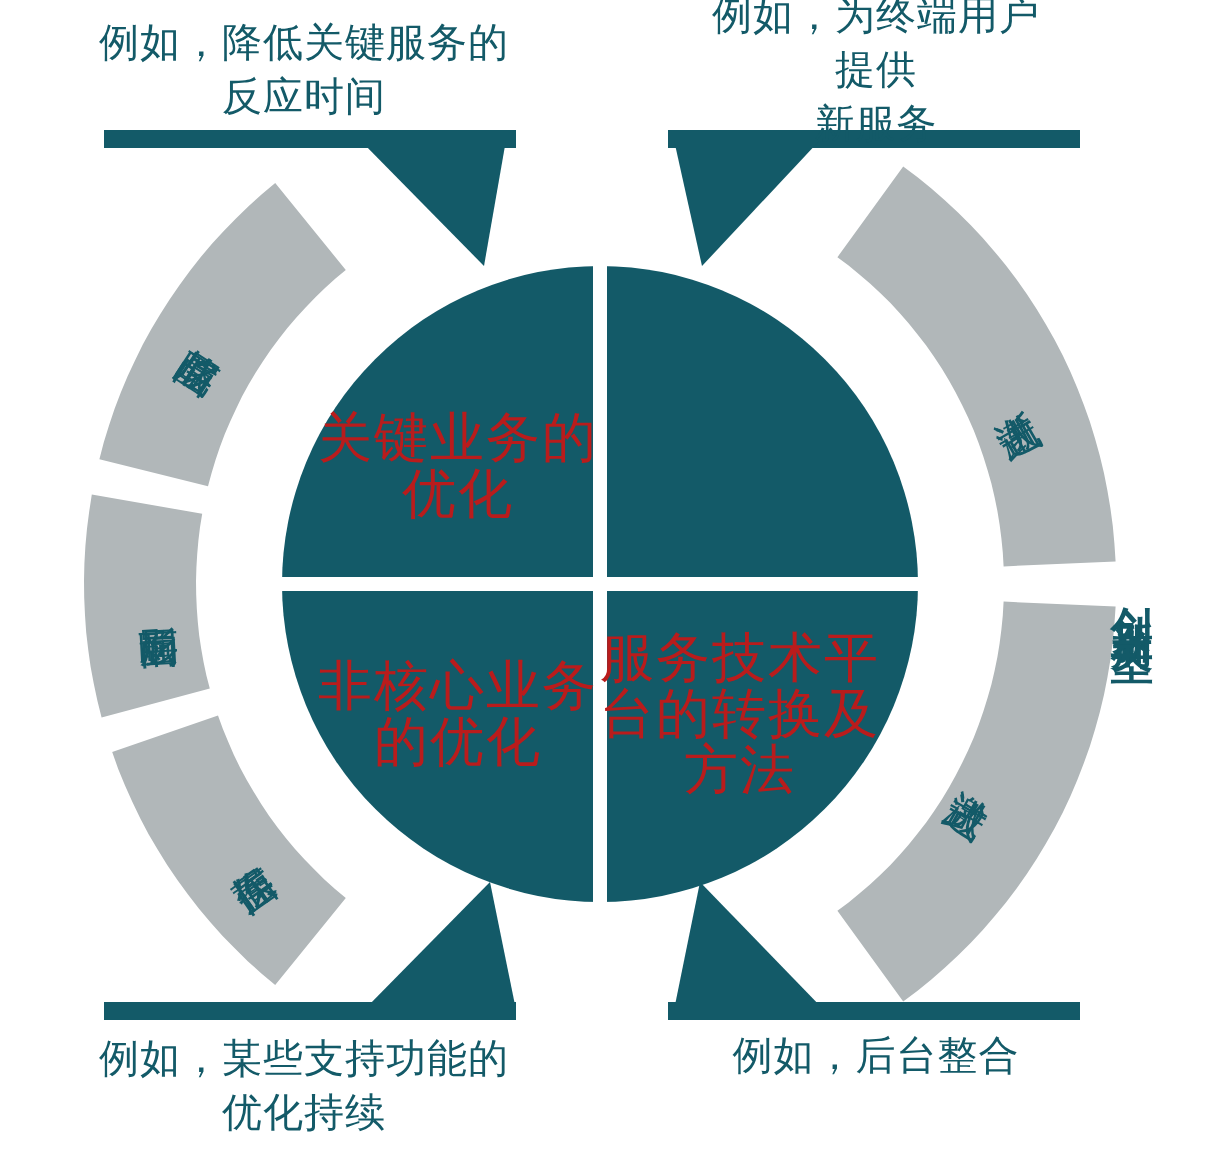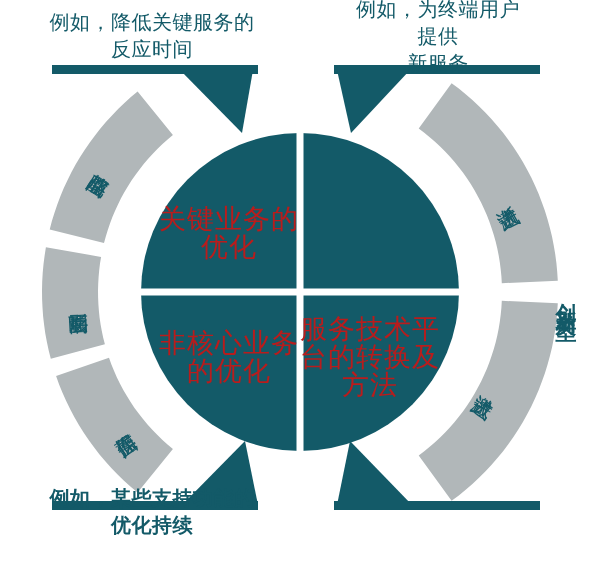--- a/index.html
+++ b/index.html
@@ -56,22 +56,23 @@
     <polygon points="182,505 258,505 245,441" class="teal"></polygon>
 
     <rect x="334" y="501" width="206" height="9" class="teal"></rect>
     <polygon points="337,505 412,505 350,441" class="teal"></polygon>
   </svg>
 
   <div class="txt caption" style="left:152px;top:36px;">例如，降低关键服务的
 反应时间</div>
   <div class="txt caption" style="left:438px;top:36px;">例如，为终端用户提供
 新服务</div>
-  <div class="txt caption" style="left:152px;top:512px;font-weight:bold;">例如，某些支持功能的
+  <div class="txt caption" style="left:152px;top:544px;">例如，某些支持功能的
 优化持续</div>
+  <div class="txt caption" style="left:438px;top:529px;">例如，后台整合</div>
 
   <div class="txt quad" style="left:229px;top:233px;">关键业务的
 优化</div>
   <div class="txt quad" style="left:229px;top:344px;margin-top:13px;">非核心业务
 的优化</div>
   <div class="txt quad" style="left:370px;top:357px;">服务技术平
 台的转换及
 方法</div>
 
   <div class="txt bandlabel rot33" style="left:112px;top:166px;">战略层面</div>

